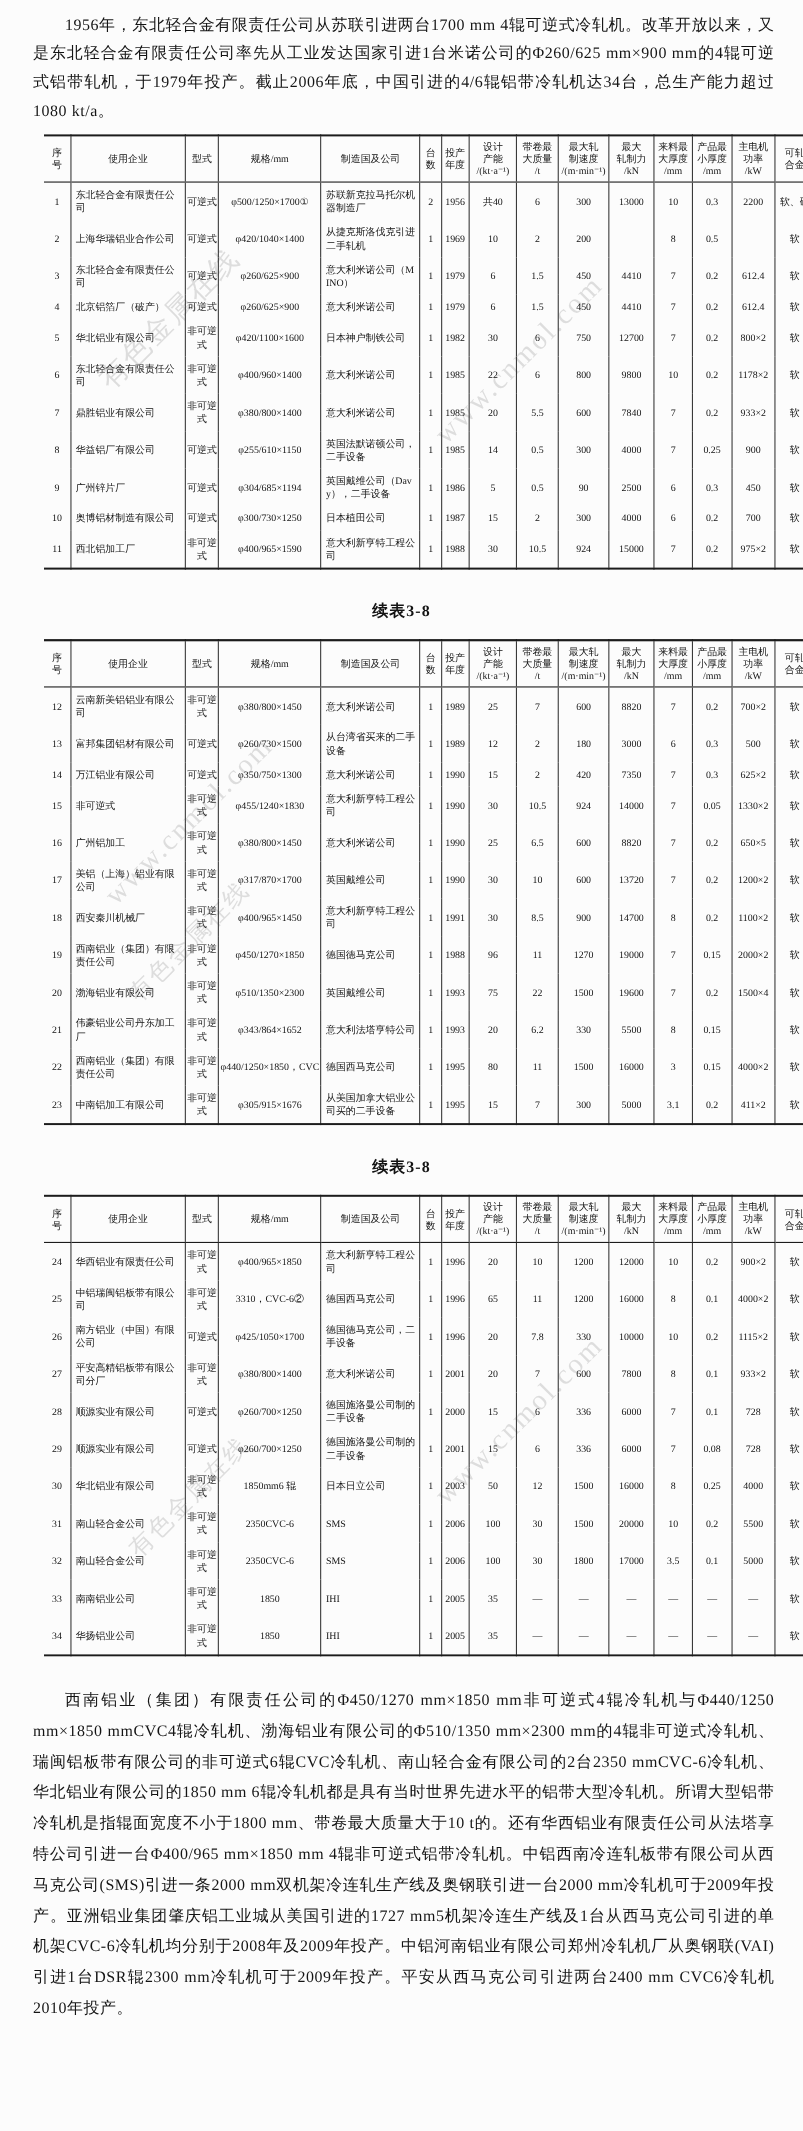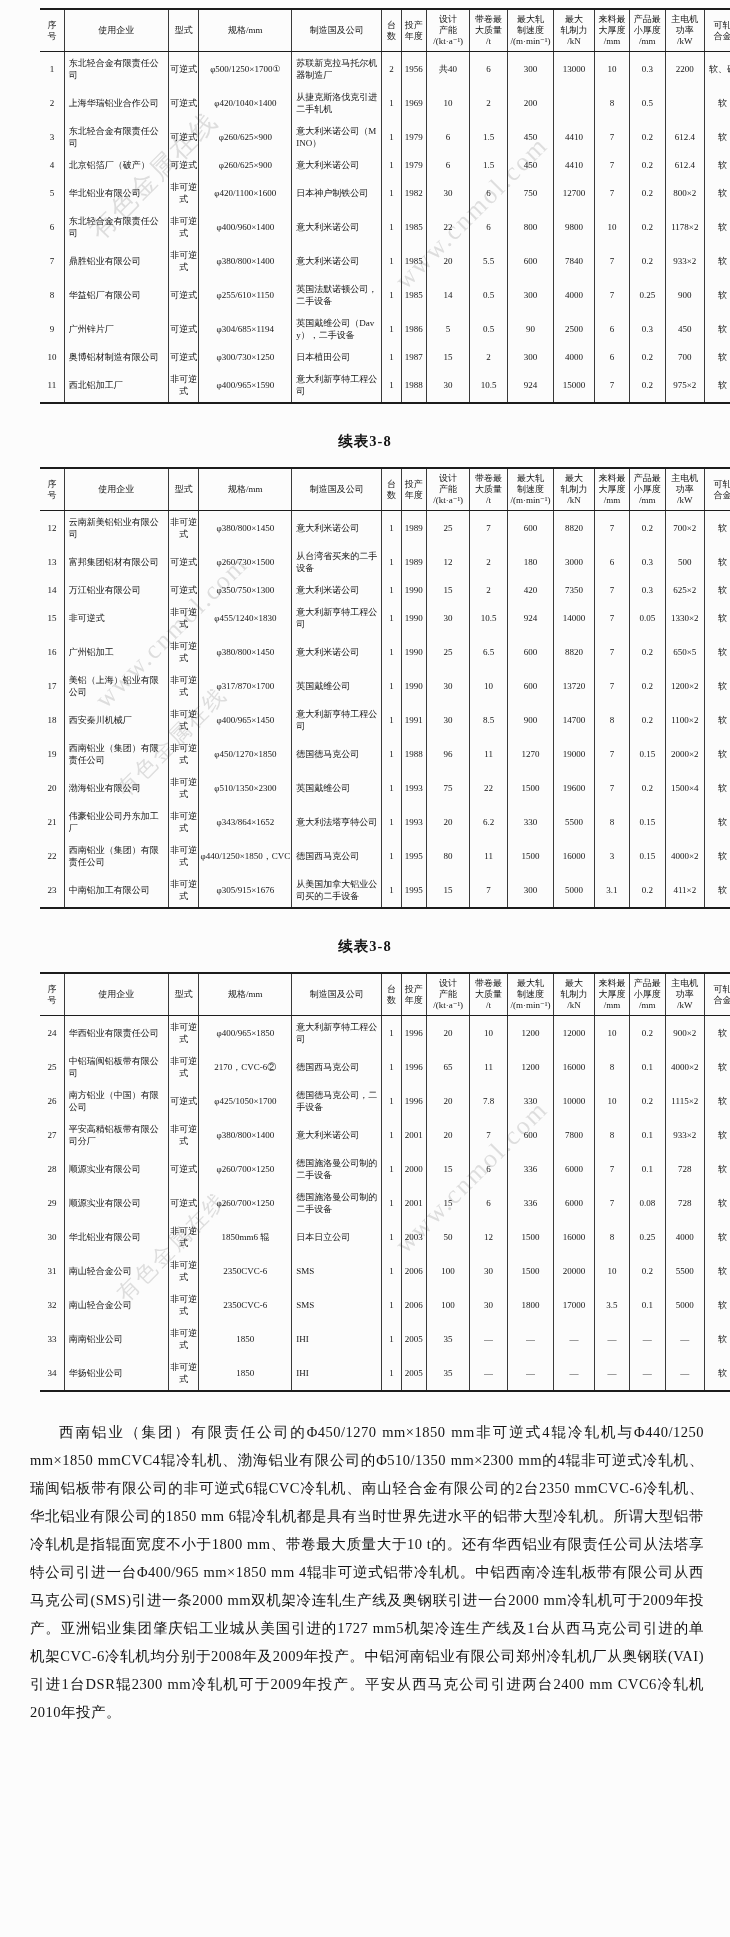--- a/index.html
+++ b/index.html
@@ -45,20 +45,21 @@
   .wm-a { left:30px; top:150px; }
   .wm-b { left:330px; top:190px; }
   .wm-c { left:60px; top:260px; font-size:22px; }
   .outro { margin-top:26px; line-height:28px; padding-bottom:30px; }
 </style>
 </head>
 <body>
 
 <div class="doc">
 
+  <p class="para indent p1">1956年，东北轻合金有限责任公司从苏联引进两台1700 mm 4辊可逆式冷轧机。改革开放以来，又是东北轻合金有限责任公司率先从工业发达国家引进1台米诺公司的Φ260/625 mm×900 mm的4辊可逆式铝带轧机，于1979年投产。截止2006年底，中国引进的4/6辊铝带冷轧机达34台，总生产能力超过1080 kt/a。</p>
 
 
   <div class="tbl-wrap">
     <span class="watermark wm-a">有色金属在线</span>
     <span class="watermark wm-b">www.cnmol.com</span>
     <table class="mill-table">
         <colgroup>
           <col style="width: 24px;">
           <col style="width: 103px;">
           <col style="width: 30px;">
@@ -648,21 +649,21 @@
             <td>12000</td>
             <td>10</td>
             <td>0.2</td>
             <td>900×2</td>
             <td>软</td>
           </tr>
           <tr>
             <td>25</td>
             <td>中铝瑞闽铝板带有限公司</td>
             <td>非可逆式</td>
-            <td>2170，CVC-6②</td>
+            <td>3310，CVC-6②</td>
             <td>德国西马克公司</td>
             <td>1</td>
             <td>1996</td>
             <td>65</td>
             <td>11</td>
             <td>1200</td>
             <td>16000</td>
             <td>8</td>
             <td>0.1</td>
             <td>4000×2</td>

